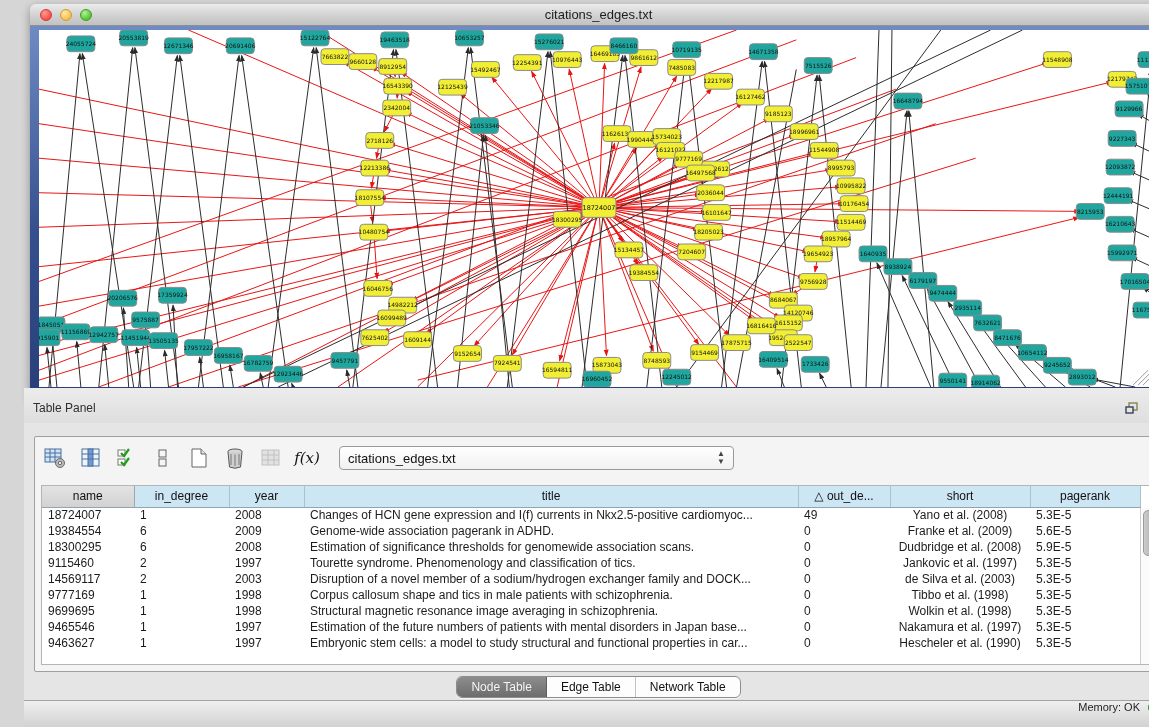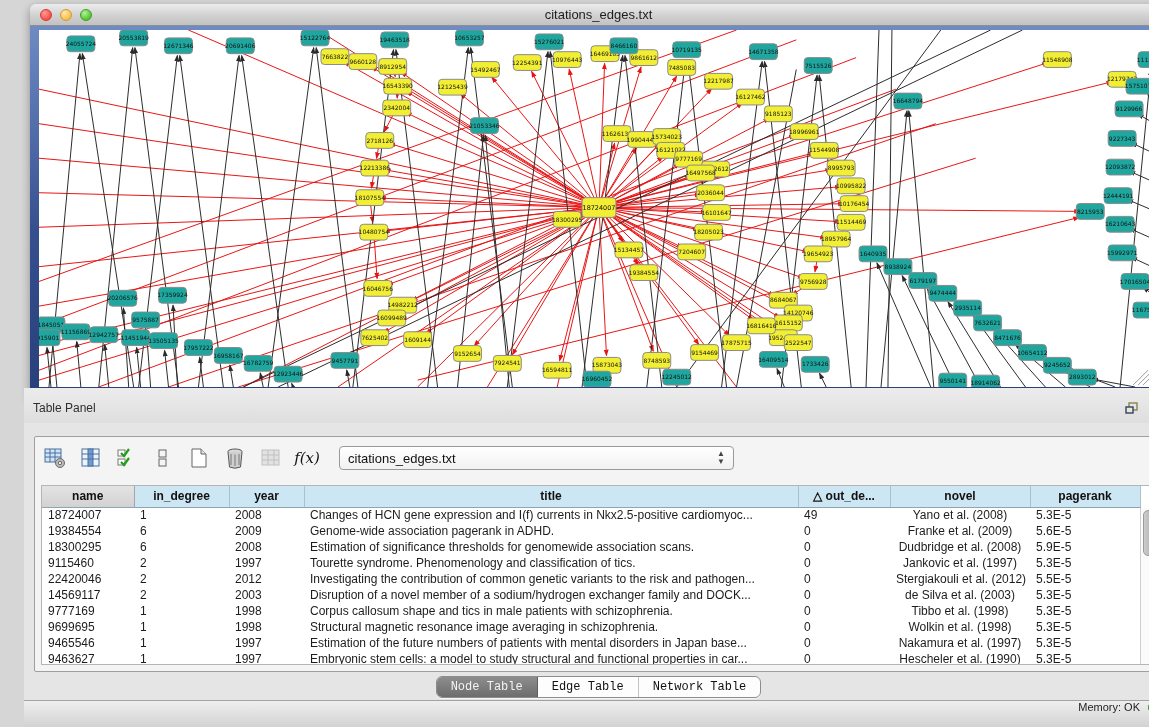--- a/index.html
+++ b/index.html
@@ -40,35 +40,35 @@
   #fx-label { font-size:15px; font-style:italic; color:#111; font-family:"DejaVu Serif", serif; }
   #net-select { width:395px; height:24px; margin-left:8px; background:linear-gradient(180deg,#ffffff,#f1f1f1);
     border:1px solid #9a9a9a; border-radius:4px; display:flex; align-items:center; padding:0 8px;
     font-size:13px; color:#111; }
   #net-select .sel-label { flex:1; }
   .updown { font-size:8px; line-height:8px; color:#444; text-align:center; }
 
   #grid-wrap { position:absolute; left:6px; right:6px; top:48px; bottom:6px; background:#fff;
     border:1px solid #b5b5b5; overflow:hidden; }
   table { border-collapse:collapse; table-layout:fixed; width:1098px; }
-  th { height:21px; font-size:12px; font-weight:bold; color:#111;
+  th { height:21px; font-size:12px; font-weight:normal; color:#111;
     background:#cde6f4; border-right:1px solid #a9c2d0; border-bottom:1px solid #8fa5b1; }
   th.key { background:linear-gradient(180deg,#e3e3e3,#d2d2d2); border-right:1px solid #a5a5a5; }
   td { height:16px; font-size:12px; color:#1c1c1c; padding:0 6px; white-space:nowrap; overflow:hidden; }
   td.center { text-align:center; }
   #vscroll { position:absolute; right:0; top:22px; bottom:0; width:15px; background:#fbfbfb;
     border-left:1px solid #cfcfcf; }
   #vthumb { position:absolute; left:2px; top:2px; width:10px; height:46px; border-radius:5px;
     background:linear-gradient(90deg,#cdcdcd,#b0b0b0); border:1px solid #9a9a9a; }
 
   #tabs-row { position:absolute; left:0; top:674px; width:1149px; height:26px;
     display:flex; justify-content:center; align-items:center; }
   #segmented { display:flex; border:1px solid #8d8d8d; border-radius:6px; overflow:hidden;
     background:#fdfdfd; box-shadow:0 1px 0 rgba(255,255,255,.7); }
-  .seg { font-size:12px; padding:3px 14px; color:#111; border-right:1px solid #c3c3c3;font-family:Liberation Mono, monospace; }
+  .seg { font-size:12px; padding:3px 14px; color:#111; border-right:1px solid #c3c3c3; }
   .seg:last-child { border-right:none; }
   .seg.active { background:linear-gradient(180deg,#8d8d8d,#6d6d6d); color:#f4f4f4;
     border-right:1px solid #5f5f5f; }
 
   #status-bar { position:absolute; left:0; top:700px; width:1149px; height:27px;
     background:linear-gradient(180deg,#efefef,#d2d2d2); border-top:1px solid #a2a2a2;
     display:flex; align-items:flex-start; justify-content:flex-end; }
   #mem-label { font-size:11px; color:#1f1f1f; margin-right:8px; }
   #mem-led { width:13px; height:13px; border-radius:50%; margin-right:12px;
     background:radial-gradient(circle at 35% 30%,#a7f3a0,#35b43a 70%); border:1px solid #227c27; }
@@ -833,21 +833,21 @@
               <col style="width: 140px;">
               <col style="width: 110px;">
             </colgroup>
           <thead>
               <tr id="head-row">
                 <th class="key">name</th>
                 <th>in_degree</th>
                 <th>year</th>
                 <th>title</th>
                 <th>△ out_de...</th>
-                <th>novel</th>
+                <th>short</th>
                 <th>pagerank</th>
               </tr>
             </thead>
           <tbody id="body-rows">
               <tr>
                 <td class="left">18724007</td>
                 <td class="left">1</td>
                 <td class="left">2008</td>
                 <td class="left">Changes of HCN gene expression and I(f) currents in Nkx2.5-positive cardiomyoc...</td>
                 <td class="left">49</td>
@@ -873,29 +873,20 @@
                 <td class="left">5.9E-5</td>
               </tr>
               <tr>
                 <td class="left">9115460</td>
                 <td class="left">2</td>
                 <td class="left">1997</td>
                 <td class="left">Tourette syndrome. Phenomenology and classification of tics.</td>
                 <td class="left">0</td>
                 <td class="center">Jankovic et al. (1997)</td>
                 <td class="left">5.3E-5</td>
-              </tr>
-              <tr>
-                <td class="left">22420046</td>
-                <td class="left">2</td>
-                <td class="left">2012</td>
-                <td class="left">Investigating the contribution of common genetic variants to the risk and pathogen...</td>
-                <td class="left">0</td>
-                <td class="center">Stergiakouli et al. (2012)</td>
-                <td class="left">5.5E-5</td>
               </tr>
               <tr>
                 <td class="left">14569117</td>
                 <td class="left">2</td>
                 <td class="left">2003</td>
                 <td class="left">Disruption of a novel member of a sodium/hydrogen exchanger family and DOCK...</td>
                 <td class="left">0</td>
                 <td class="center">de Silva et al. (2003)</td>
                 <td class="left">5.3E-5</td>
               </tr>

